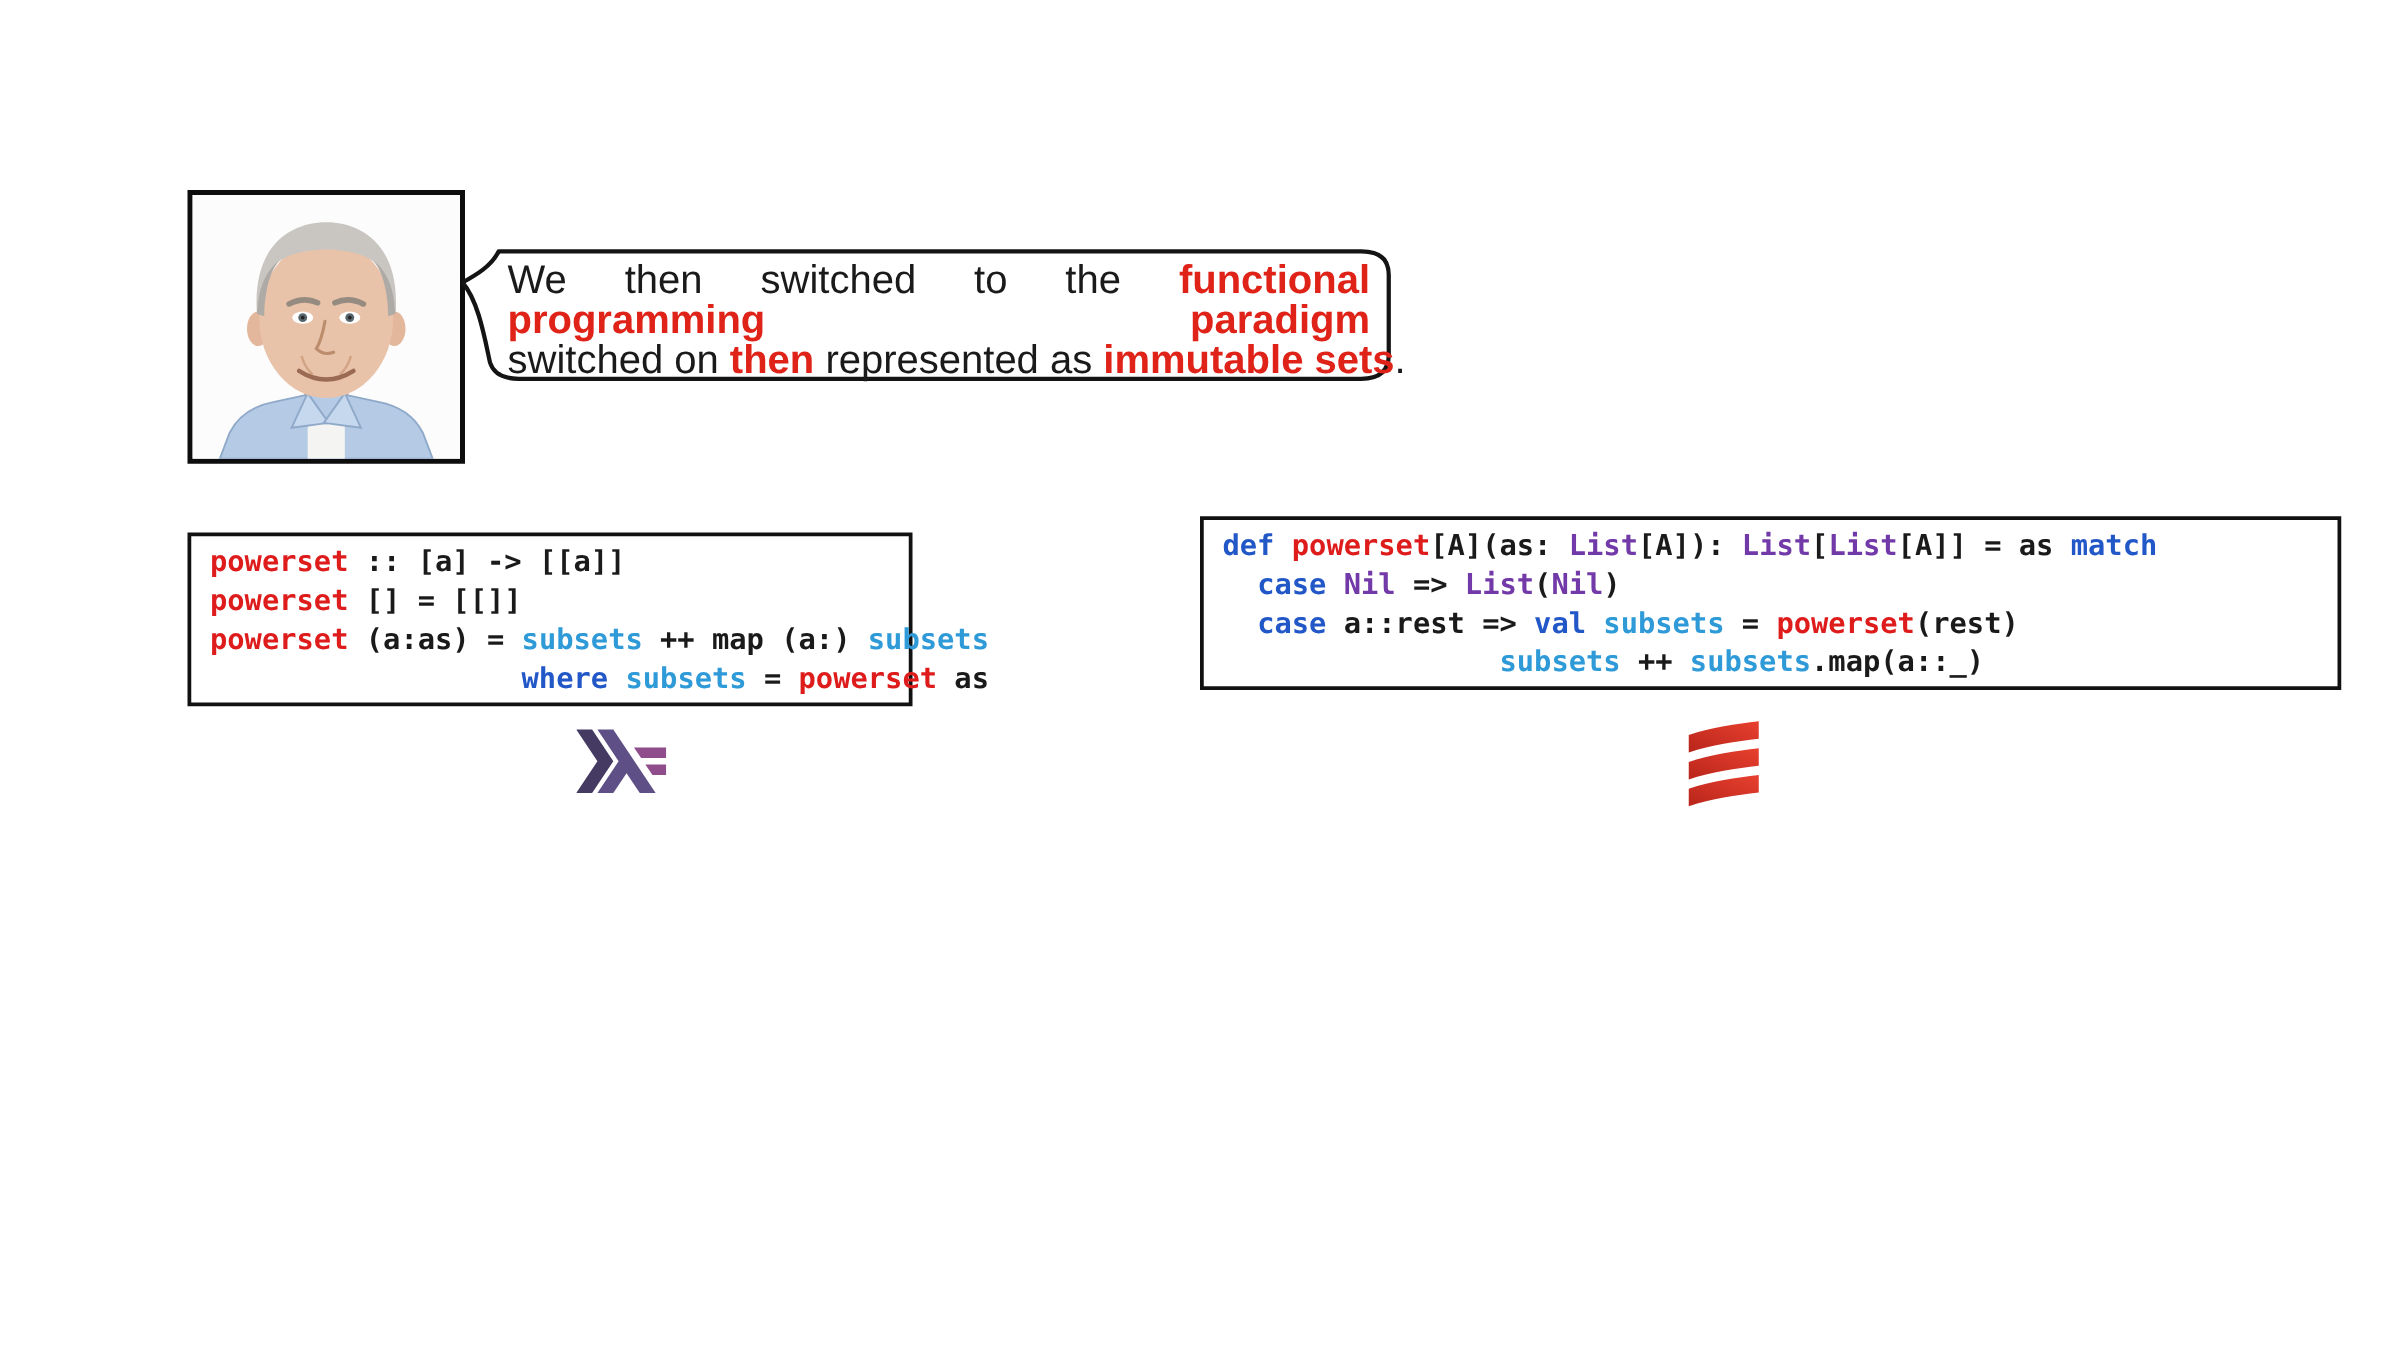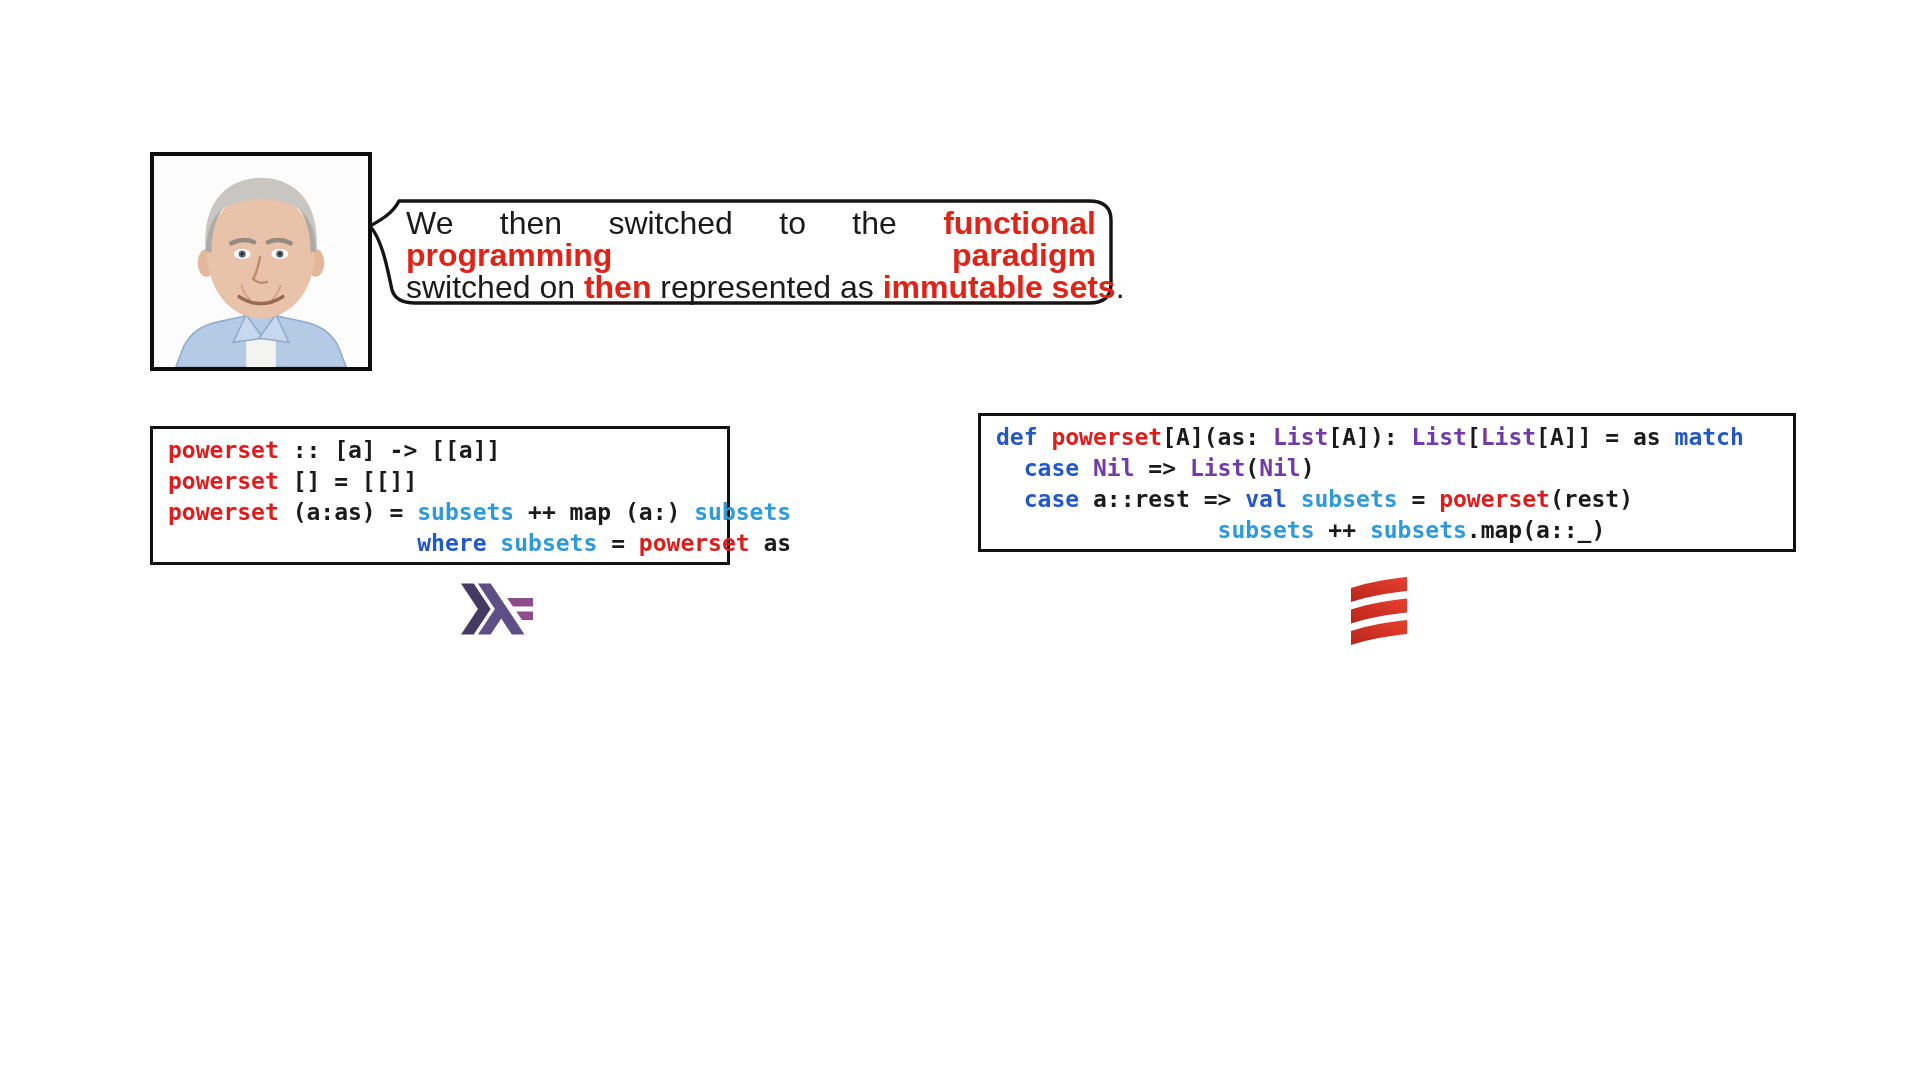--- a/index.html
+++ b/index.html
@@ -22,21 +22,21 @@
   .bline.just{white-space:normal;text-align:justify;text-align-last:justify;}
   .seg-normal{color:#1a1a1a;}
   .seg-red-bold{color:#e02318;font-weight:700;}
   .seg-red-serif-italic{color:#e02318;font-style:italic;
                         font-family:"Liberation Serif", serif;}
 
   
   .code-box{border:3px solid #111111;box-sizing:border-box;background:#ffffff;
             padding:6px 0 0 15px;}
   .code-box.haskell{left:150px;top:426px;width:580px;height:139px;}
-  .code-box.scala{left:960px;top:413px;width:818px;height:139px;margin-left:18px;}
+  .code-box.scala{left:960px;top:413px;width:913px;height:139px;}
   .code{margin:0;font-family:"DejaVu Sans Mono", monospace;
         font-size:23px;line-height:31px;font-weight:700;white-space:pre;}
   .tok-plain{color:#1a1a1a;}
   .tok-kw{color:#2257c8;}
   .tok-fn{color:#de1c1c;}
   .tok-var{color:#2f9ad8;}
   .tok-type{color:#7239a8;}
 
   
   .haskell-logo{left:461px;top:583px;width:72px;height:52px;}

